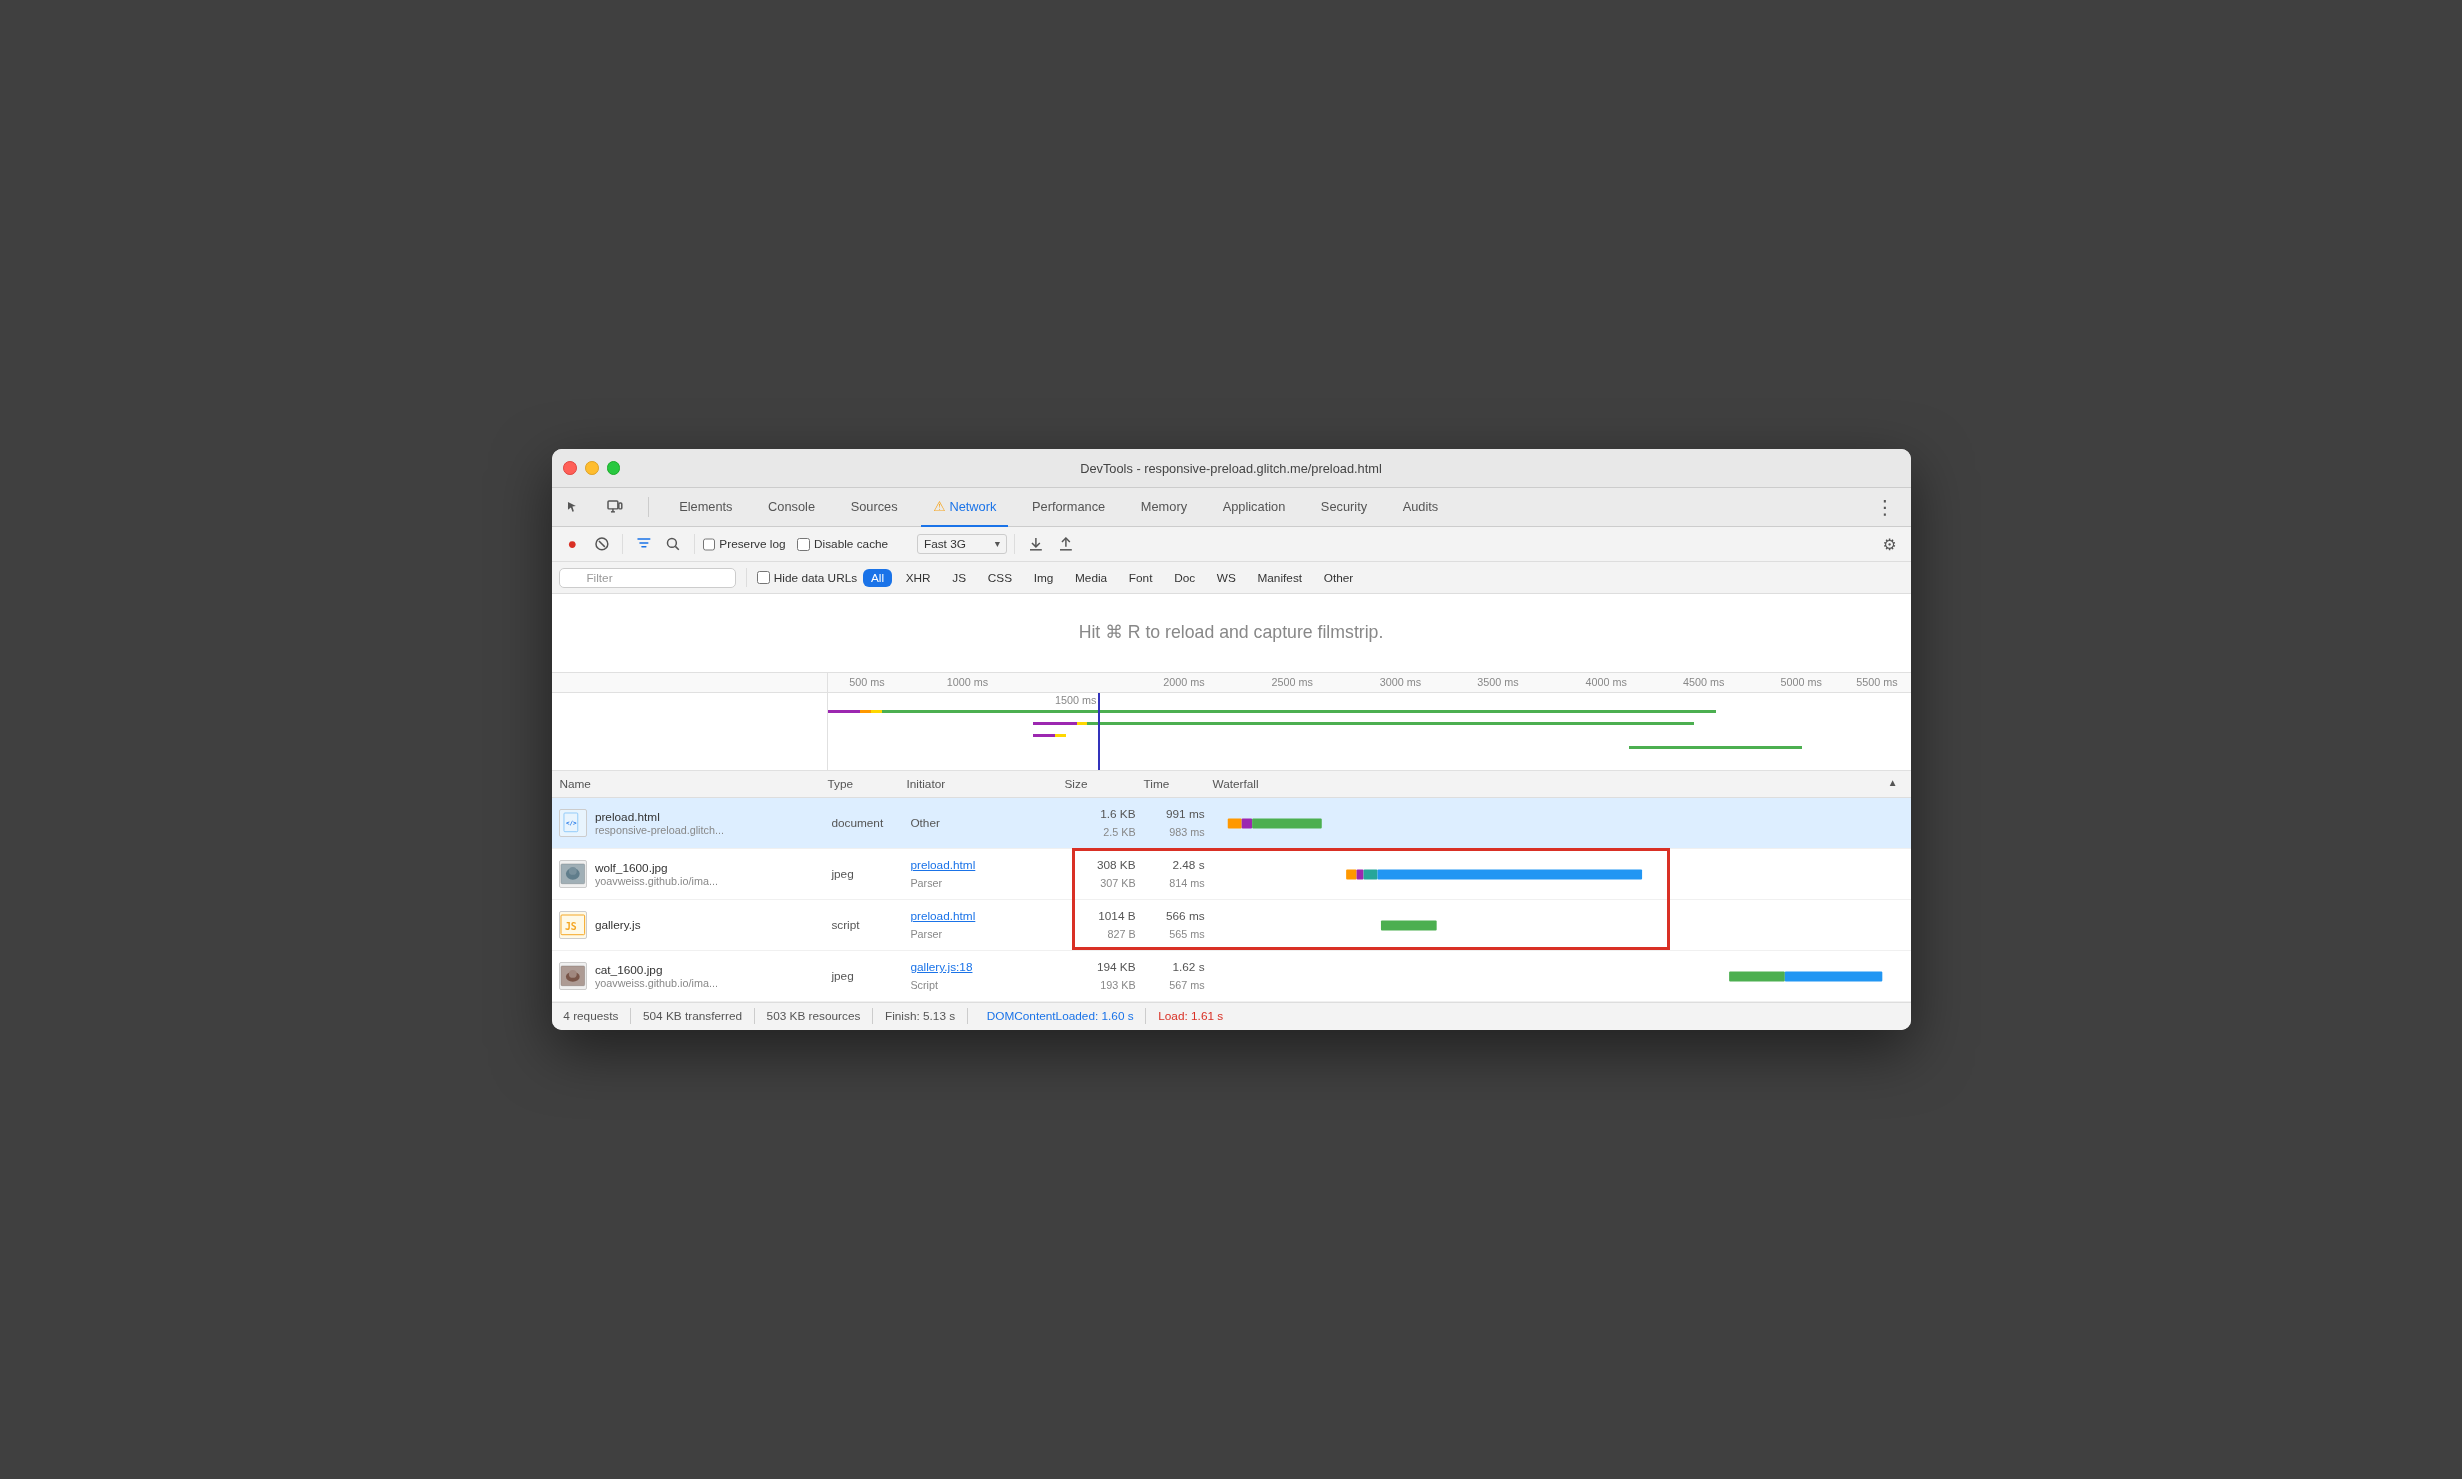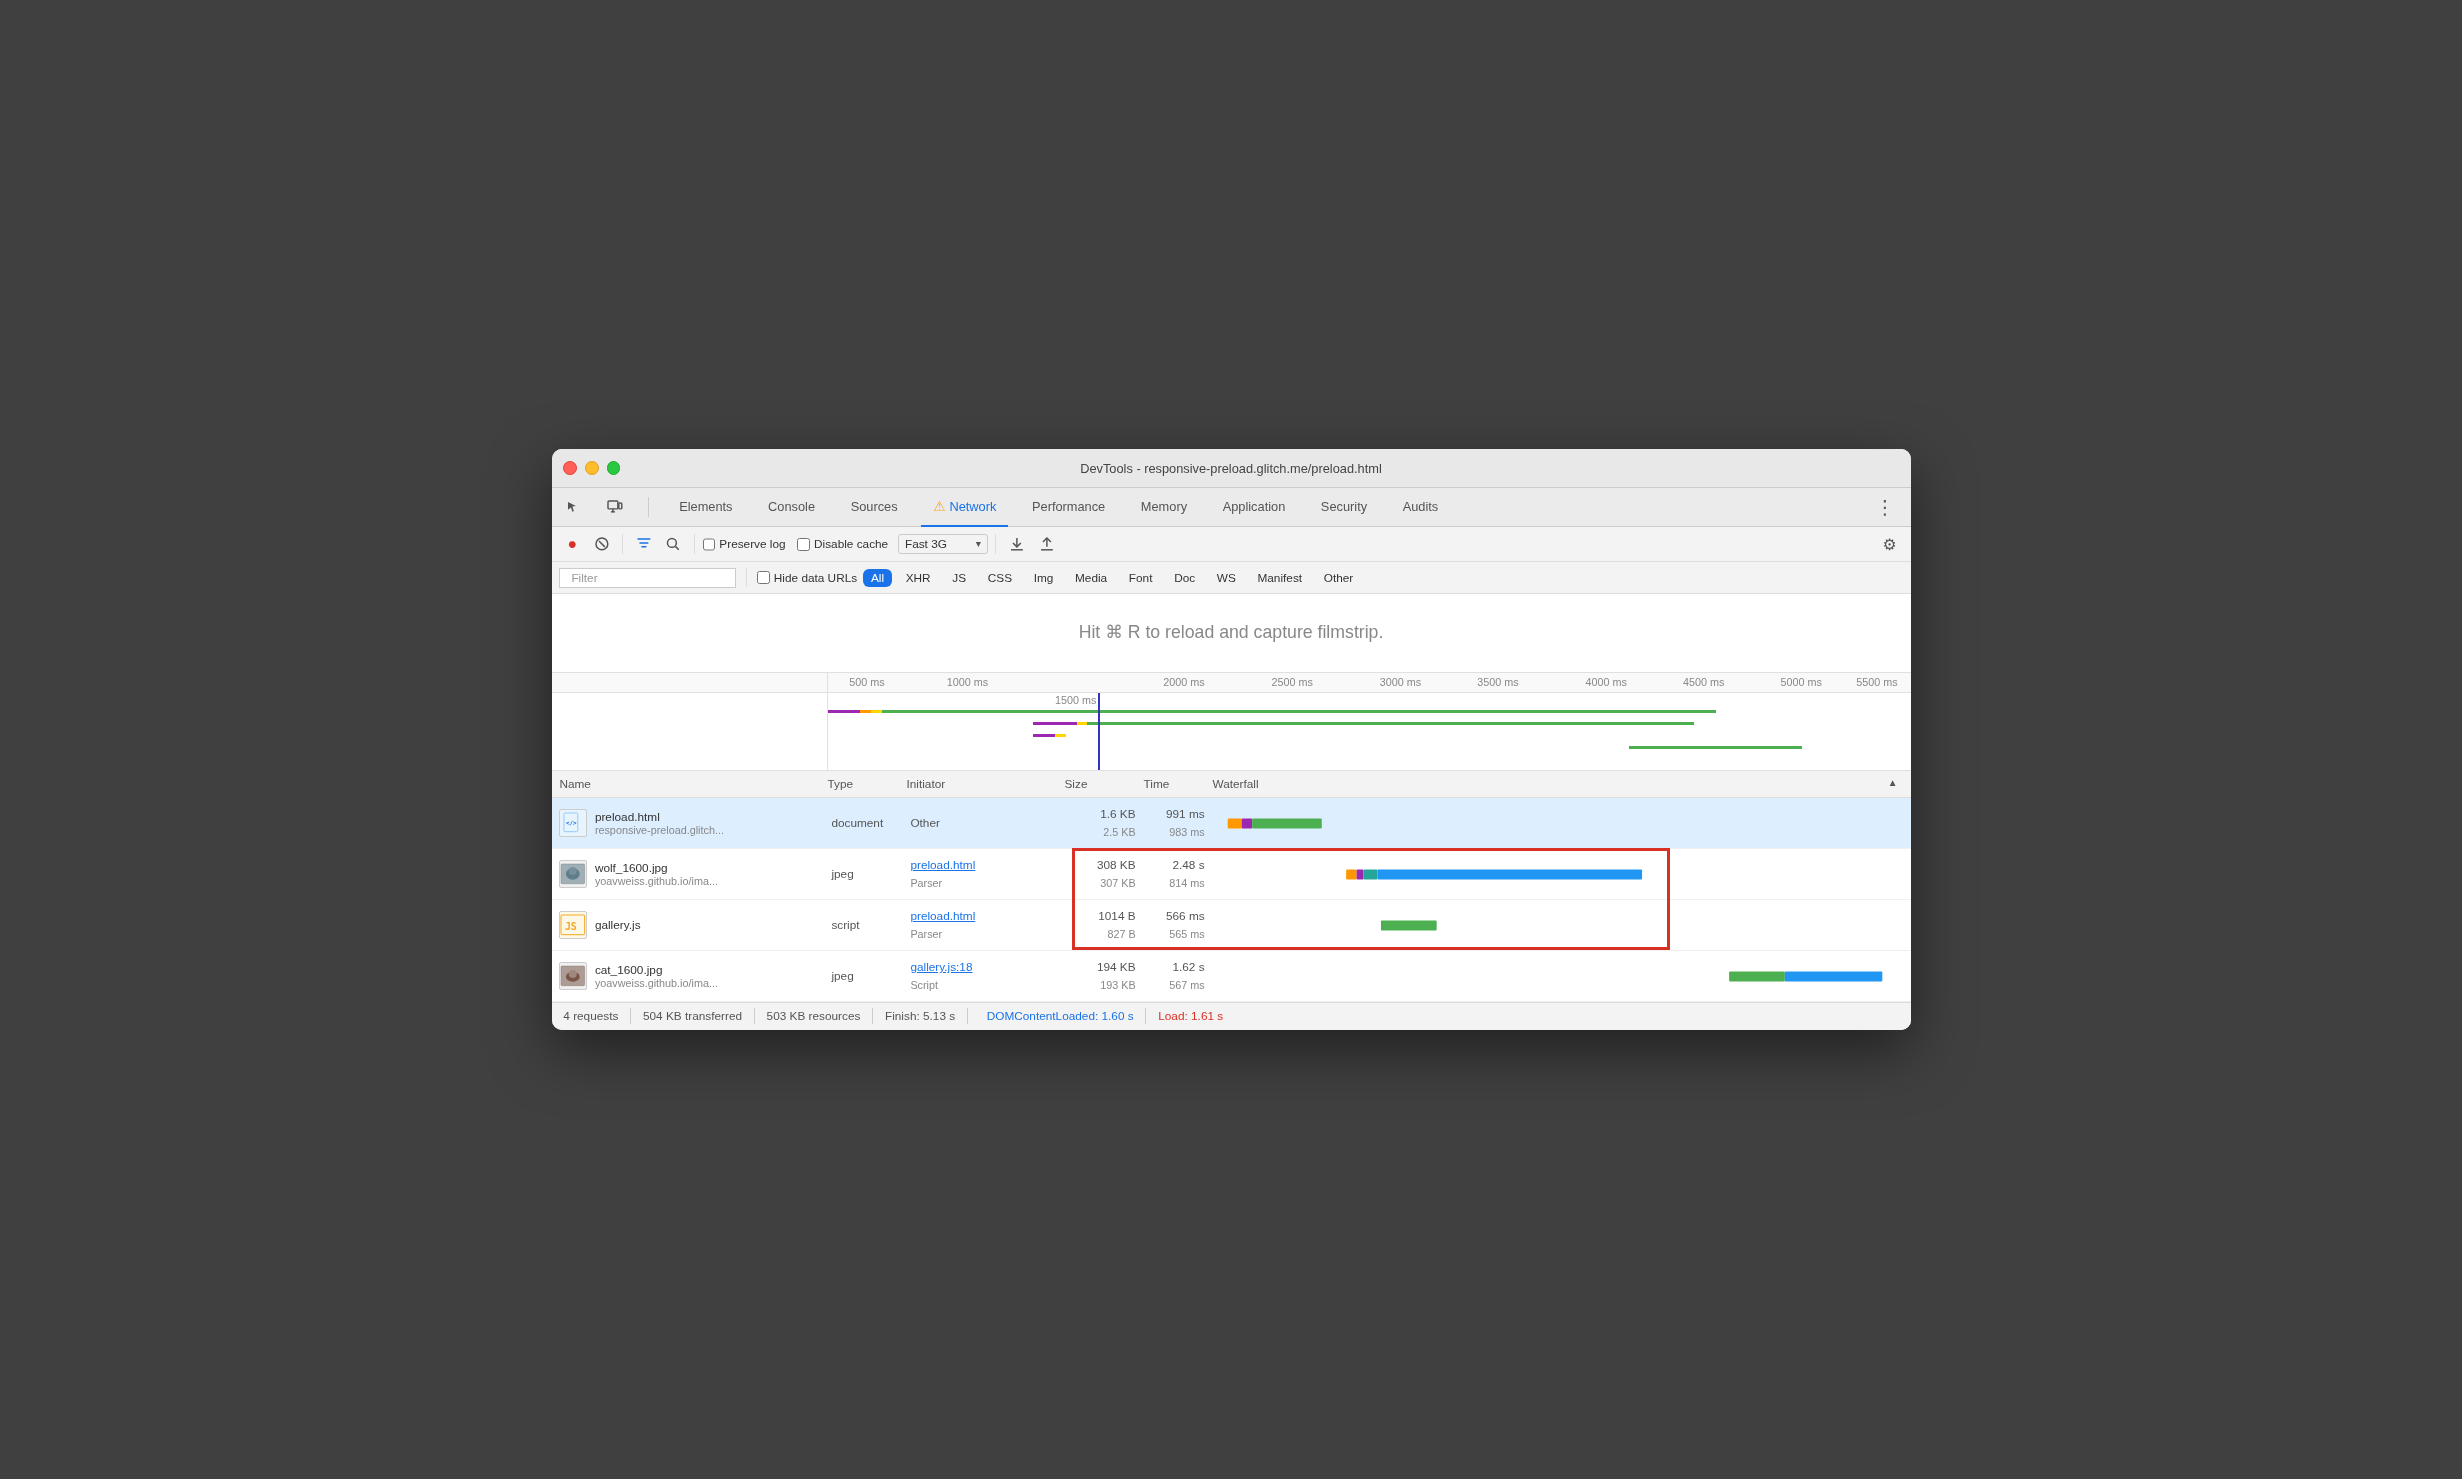--- a/index.html
+++ b/index.html
@@ -180,22 +180,22 @@
       background: #f3f3f3;
       border-bottom: 1px solid #ddd;
       height: 31.5px;
       display: flex;
       align-items: center;
       padding: 0 7.9px;
       gap: 5.9px;
     }
     .filter-input {
       border: 1px solid #ccc;
-      border-radius: 0;
-      padding: 2px 11px;
+      border-radius: 5px;
+      padding: 2px 26px;
       font-size: 11.8px;
       width: 177px;
       background: white;
       color: #333;
     }
     .filter-input::placeholder { color: #999; }
     .filter-checkbox {
       display: flex;
       align-items: center;
       gap: 3.9px;
@@ -409,21 +409,21 @@
     </div>
     <div class="toolbar-divider"></div>
     <label class="checkbox-label">
       <input type="checkbox" style="">
       <span>Preserve log</span>
     </label>
     <label class="checkbox-label" style="margin-left:7.9px;">
       <input type="checkbox" style="">
       <span>Disable cache</span>
     </label>
-    <div class="select-wrapper" style="margin-left:6px;">
+    <div class="select-wrapper" style="margin-left:25px;">
       <select class="throttle-select">
         <option>Fast 3G</option>
         <option>No throttling</option>
         <option>Slow 3G</option>
         <option>Offline</option>
       </select>
     </div>
     <div class="toolbar-divider"></div>
     <div class="toolbar-btn">
       <svg width="13.8" height="13.8" viewBox="0 0 14 14">

